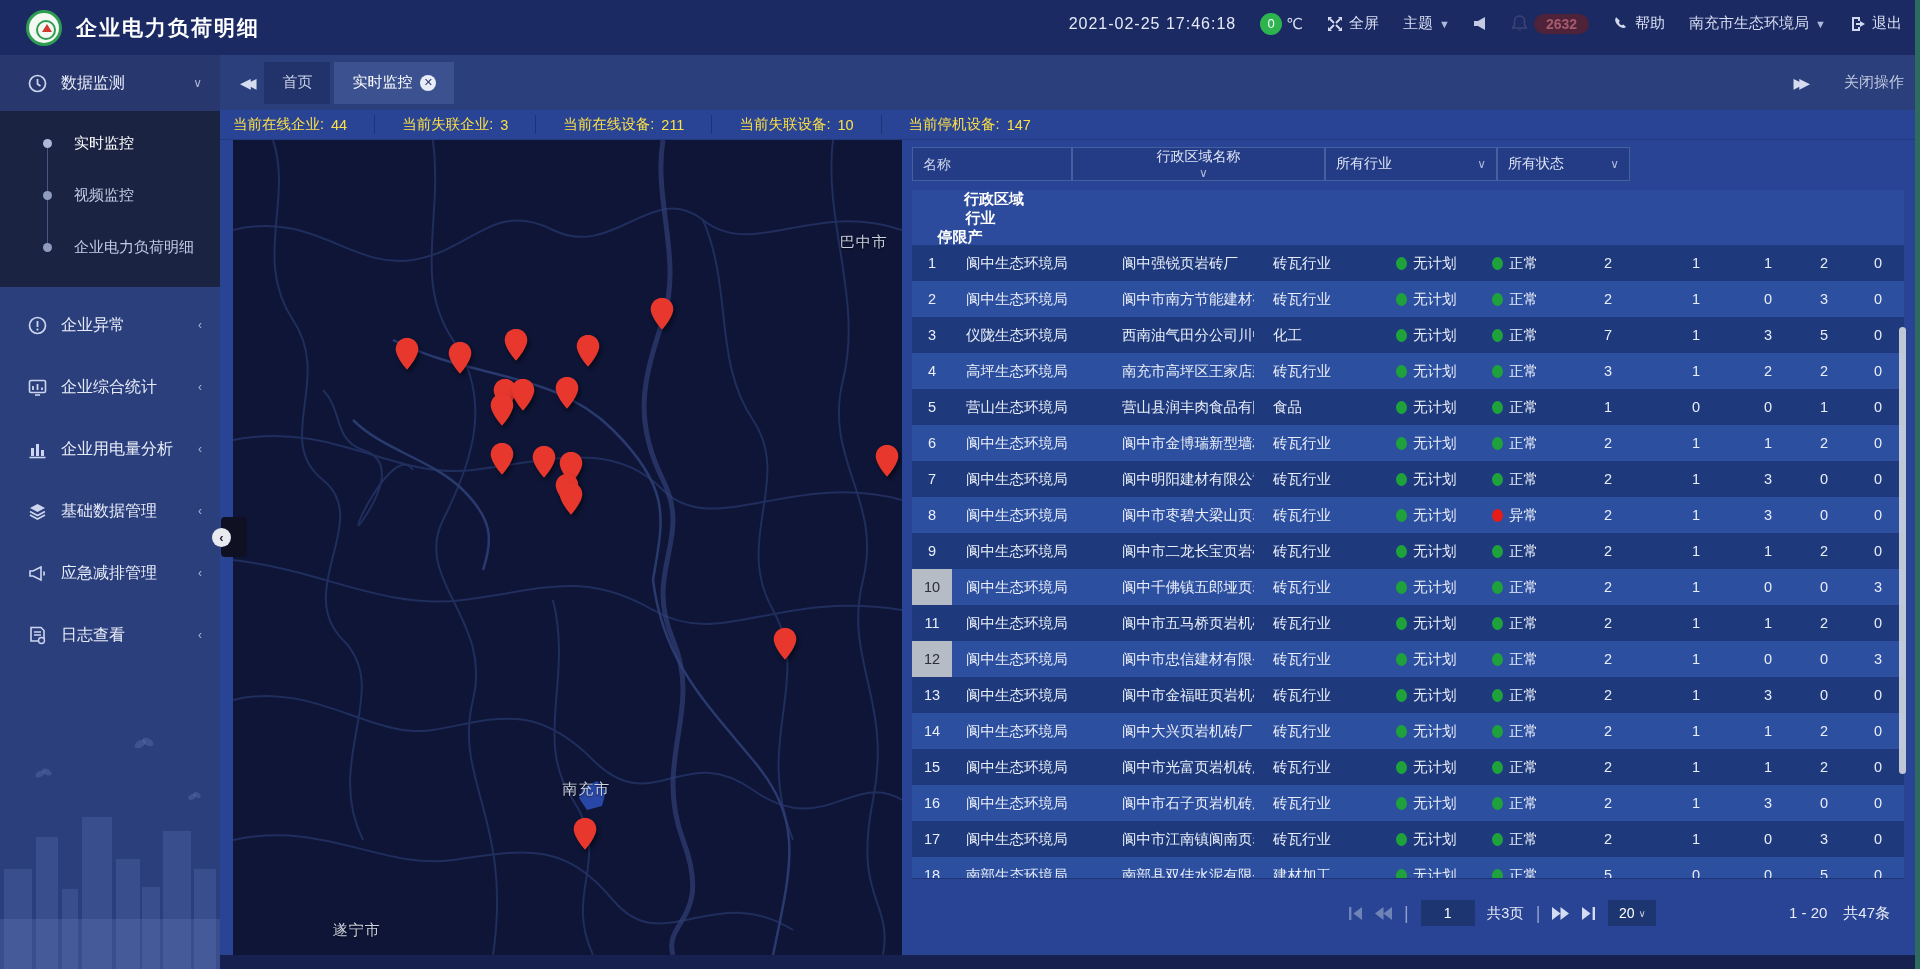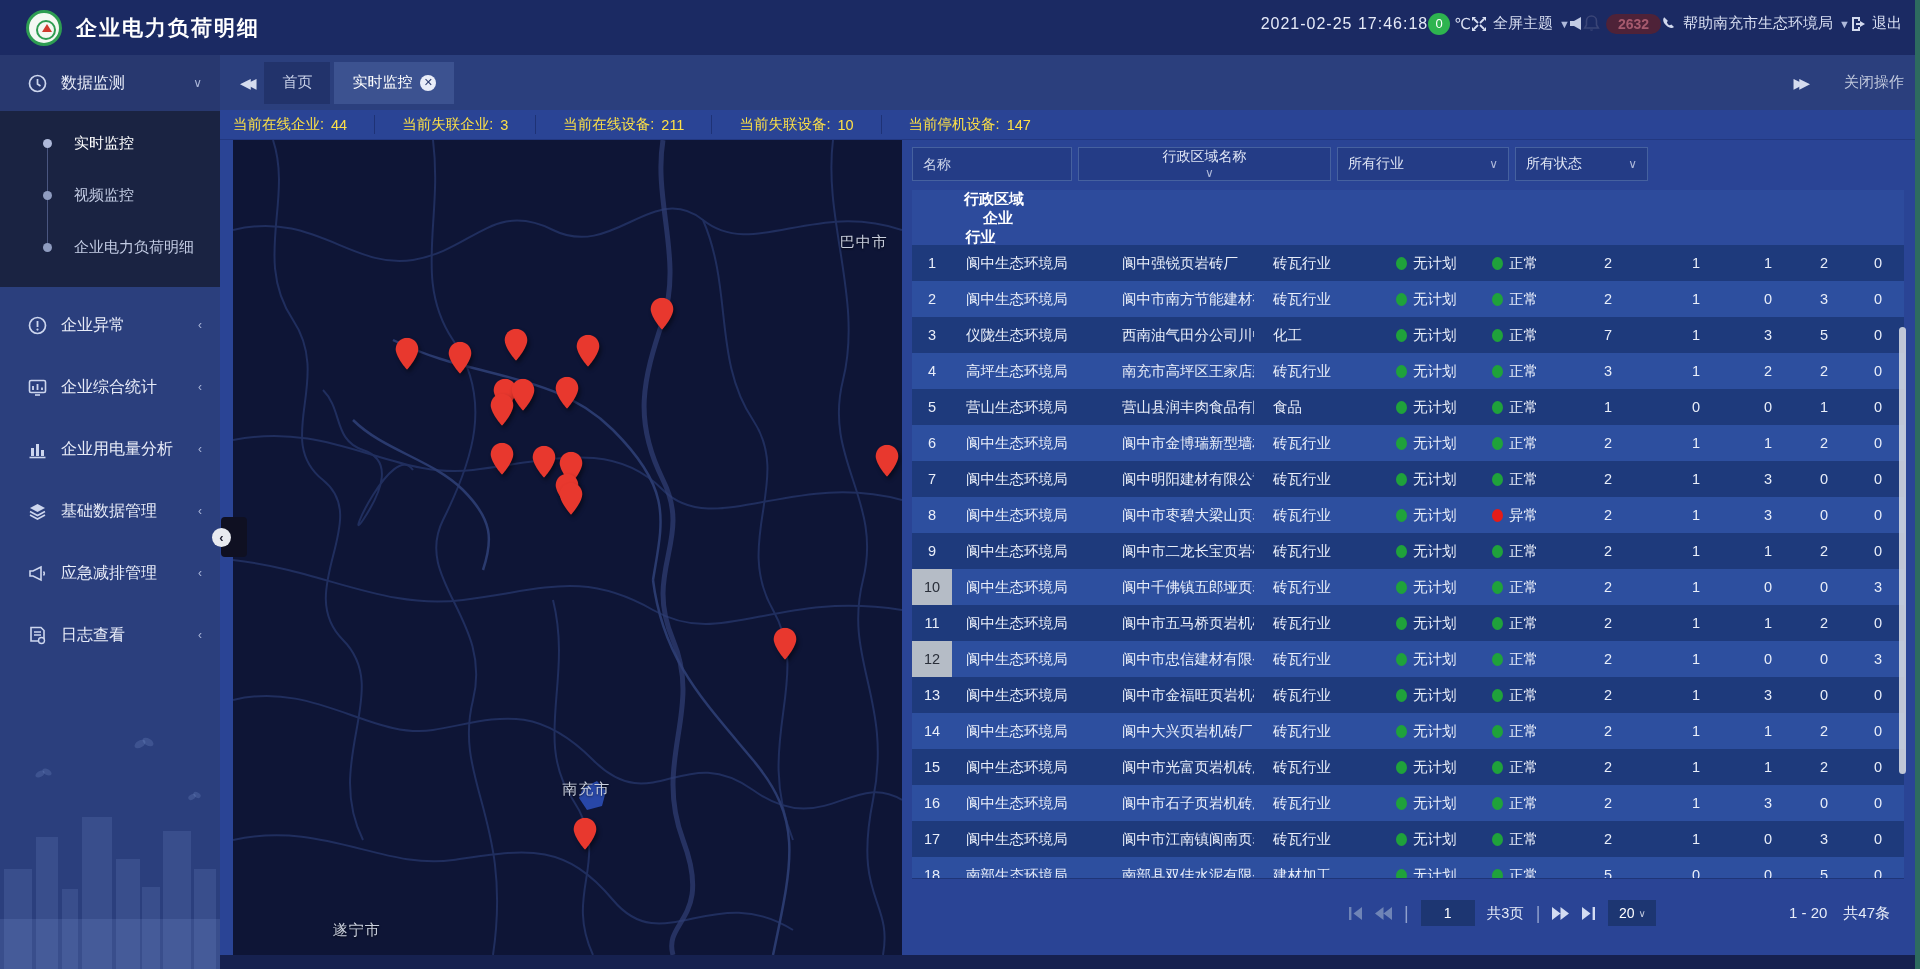--- a/index.html
+++ b/index.html
@@ -5,21 +5,21 @@
   * { margin:0; padding:0; box-sizing:border-box; }
   html,body { width:1920px; height:969px; overflow:hidden; }
   body { position:relative; background:#16214f; font-family:"Liberation Sans","DejaVu Sans",sans-serif; }
 
   
   .app-header { position:absolute; left:0; top:0; width:1920px; height:55px; background:#1b2a63; display:flex; align-items:center; z-index:30; }
   .logo { width:36px; height:36px; border-radius:50%; background:#f4f8f3; border:3px solid #2e9d52; margin-left:26px; position:relative; flex:0 0 auto; }
   .logo::before { content:""; position:absolute; left:7px; top:7px; width:16px; height:16px; border-radius:50%; border:2px solid #2e9d52; }
   .logo::after { content:""; position:absolute; left:13px; top:11px; width:0; height:0; border-left:5px solid transparent; border-right:5px solid transparent; border-bottom:8px solid #d03a2e; }
   .app-title { color:#ffffff; font-size:21px; font-weight:bold; letter-spacing:2px; margin-left:14px; }
-  .header-right { position:absolute; right:18px; top:0; height:47px; display:flex; align-items:center; color:#d9dff2; font-size:15px; }
+  .header-right { position:absolute; right:18px; top:0; height:47px; display:flex; align-items:center; gap:24px; color:#d9dff2; font-size:15px; }
   .datetime { font-size:16px; color:#e6eaf8; letter-spacing:1px; }
   .temp { display:flex; align-items:center; gap:4px; }
   .temp-circle { width:22px; height:22px; border-radius:50%; background:#2eb44f; color:#fff; font-size:13px; display:flex; align-items:center; justify-content:center; }
   .hitem { display:flex; align-items:center; gap:6px; cursor:pointer; white-space:nowrap; }
   .caret { font-size:11px; color:#aeb9da; }
   .badge-pill { background:#4e2238; color:#a65a6e; font-weight:bold; border-radius:11px; padding:2px 12px; font-size:14px; }
   .icon-svg { display:block; }
 
   
   .sidebar { position:absolute; left:0; top:55px; width:220px; height:914px; background:#2b3f7d; z-index:20; overflow:hidden; }
@@ -58,21 +58,21 @@
   
   .map-panel { position:absolute; left:13px; top:30px; width:669px; height:815px; background:#0e1536; overflow:hidden; cursor:grab; }
   .map-roads { position:absolute; left:0; top:0; }
   .map-label { position:absolute; transform:translate(-50%,-50%); color:#c9cfdd; font-size:15px; letter-spacing:1px; white-space:nowrap; text-shadow:0 1px 2px rgba(0,0,0,.6); }
   .pin { position:absolute; width:24px; height:32px; transform:translate(-50%,-60%); filter:drop-shadow(2px 3px 2px rgba(0,0,0,.45)); cursor:pointer; }
   .collapse-toggle { position:absolute; left:221px; top:517px; width:26px; height:40px; background:#0f1022; border-radius:4px; z-index:25; display:flex; align-items:center; cursor:pointer; }
   .collapse-toggle .c-circle { width:19px; height:19px; border-radius:50%; background:#e8eaf0; color:#1b1b2f; font-size:13px; font-weight:bold; display:flex; align-items:center; justify-content:center; margin-left:-9px; }
 
   
   .table-panel { position:absolute; left:692px; top:37px; width:992px; height:810px; }
-  .filters { display:flex; height:34px; gap:6px; }
+  .filters { display:flex; height:34px; }
   .f-box { background:#243c86; border:1px solid #46619f; color:#dfe5f4; font-size:14px; display:flex; align-items:center; padding:0 10px; cursor:pointer; }
   .f-input { width:160px; }
   .f-input input { background:transparent; border:none; outline:none; color:#dfe5f4; font-size:14px; width:100%; font-family:inherit; }
   .f-input input::placeholder { color:#cdd5ea; opacity:1; }
   .f-sel { justify-content:space-between; }
   .f-sel .sel-caret { color:#aeb9da; font-size:12px; margin-left:10px; }
   .f-region { width:253px;flex-direction:column; }
   .f-industry { width:172px; }
   .f-status { width:133px; }
 
@@ -408,21 +408,20 @@
       </div>
       <div class="f-box f-sel f-status">
         <span>所有状态</span>
         <span class="sel-caret">∨</span>
       </div>
     </div>
 
     <div class="thead">
       <div class="th c-idx"></div>
       <div class="th c-region">行政区域</div>
-      <div class="th c-company">企业</div>
       <div class="th c-industry">行业</div>
       <div class="th c-stop" style="padding-left:0">停限产</div>
       <div class="th c-treat" style="padding-left:0">治污设施</div>
       <div class="th c-mon">监测点</div>
       <div class="th c-total">总表</div>
       <div class="th-group">
         <div class="th-group-title">点位状态</div>
         <div class="th-group-sub">
           <div class="th c-run">运行</div>
           <div class="th c-off">停机</div>

